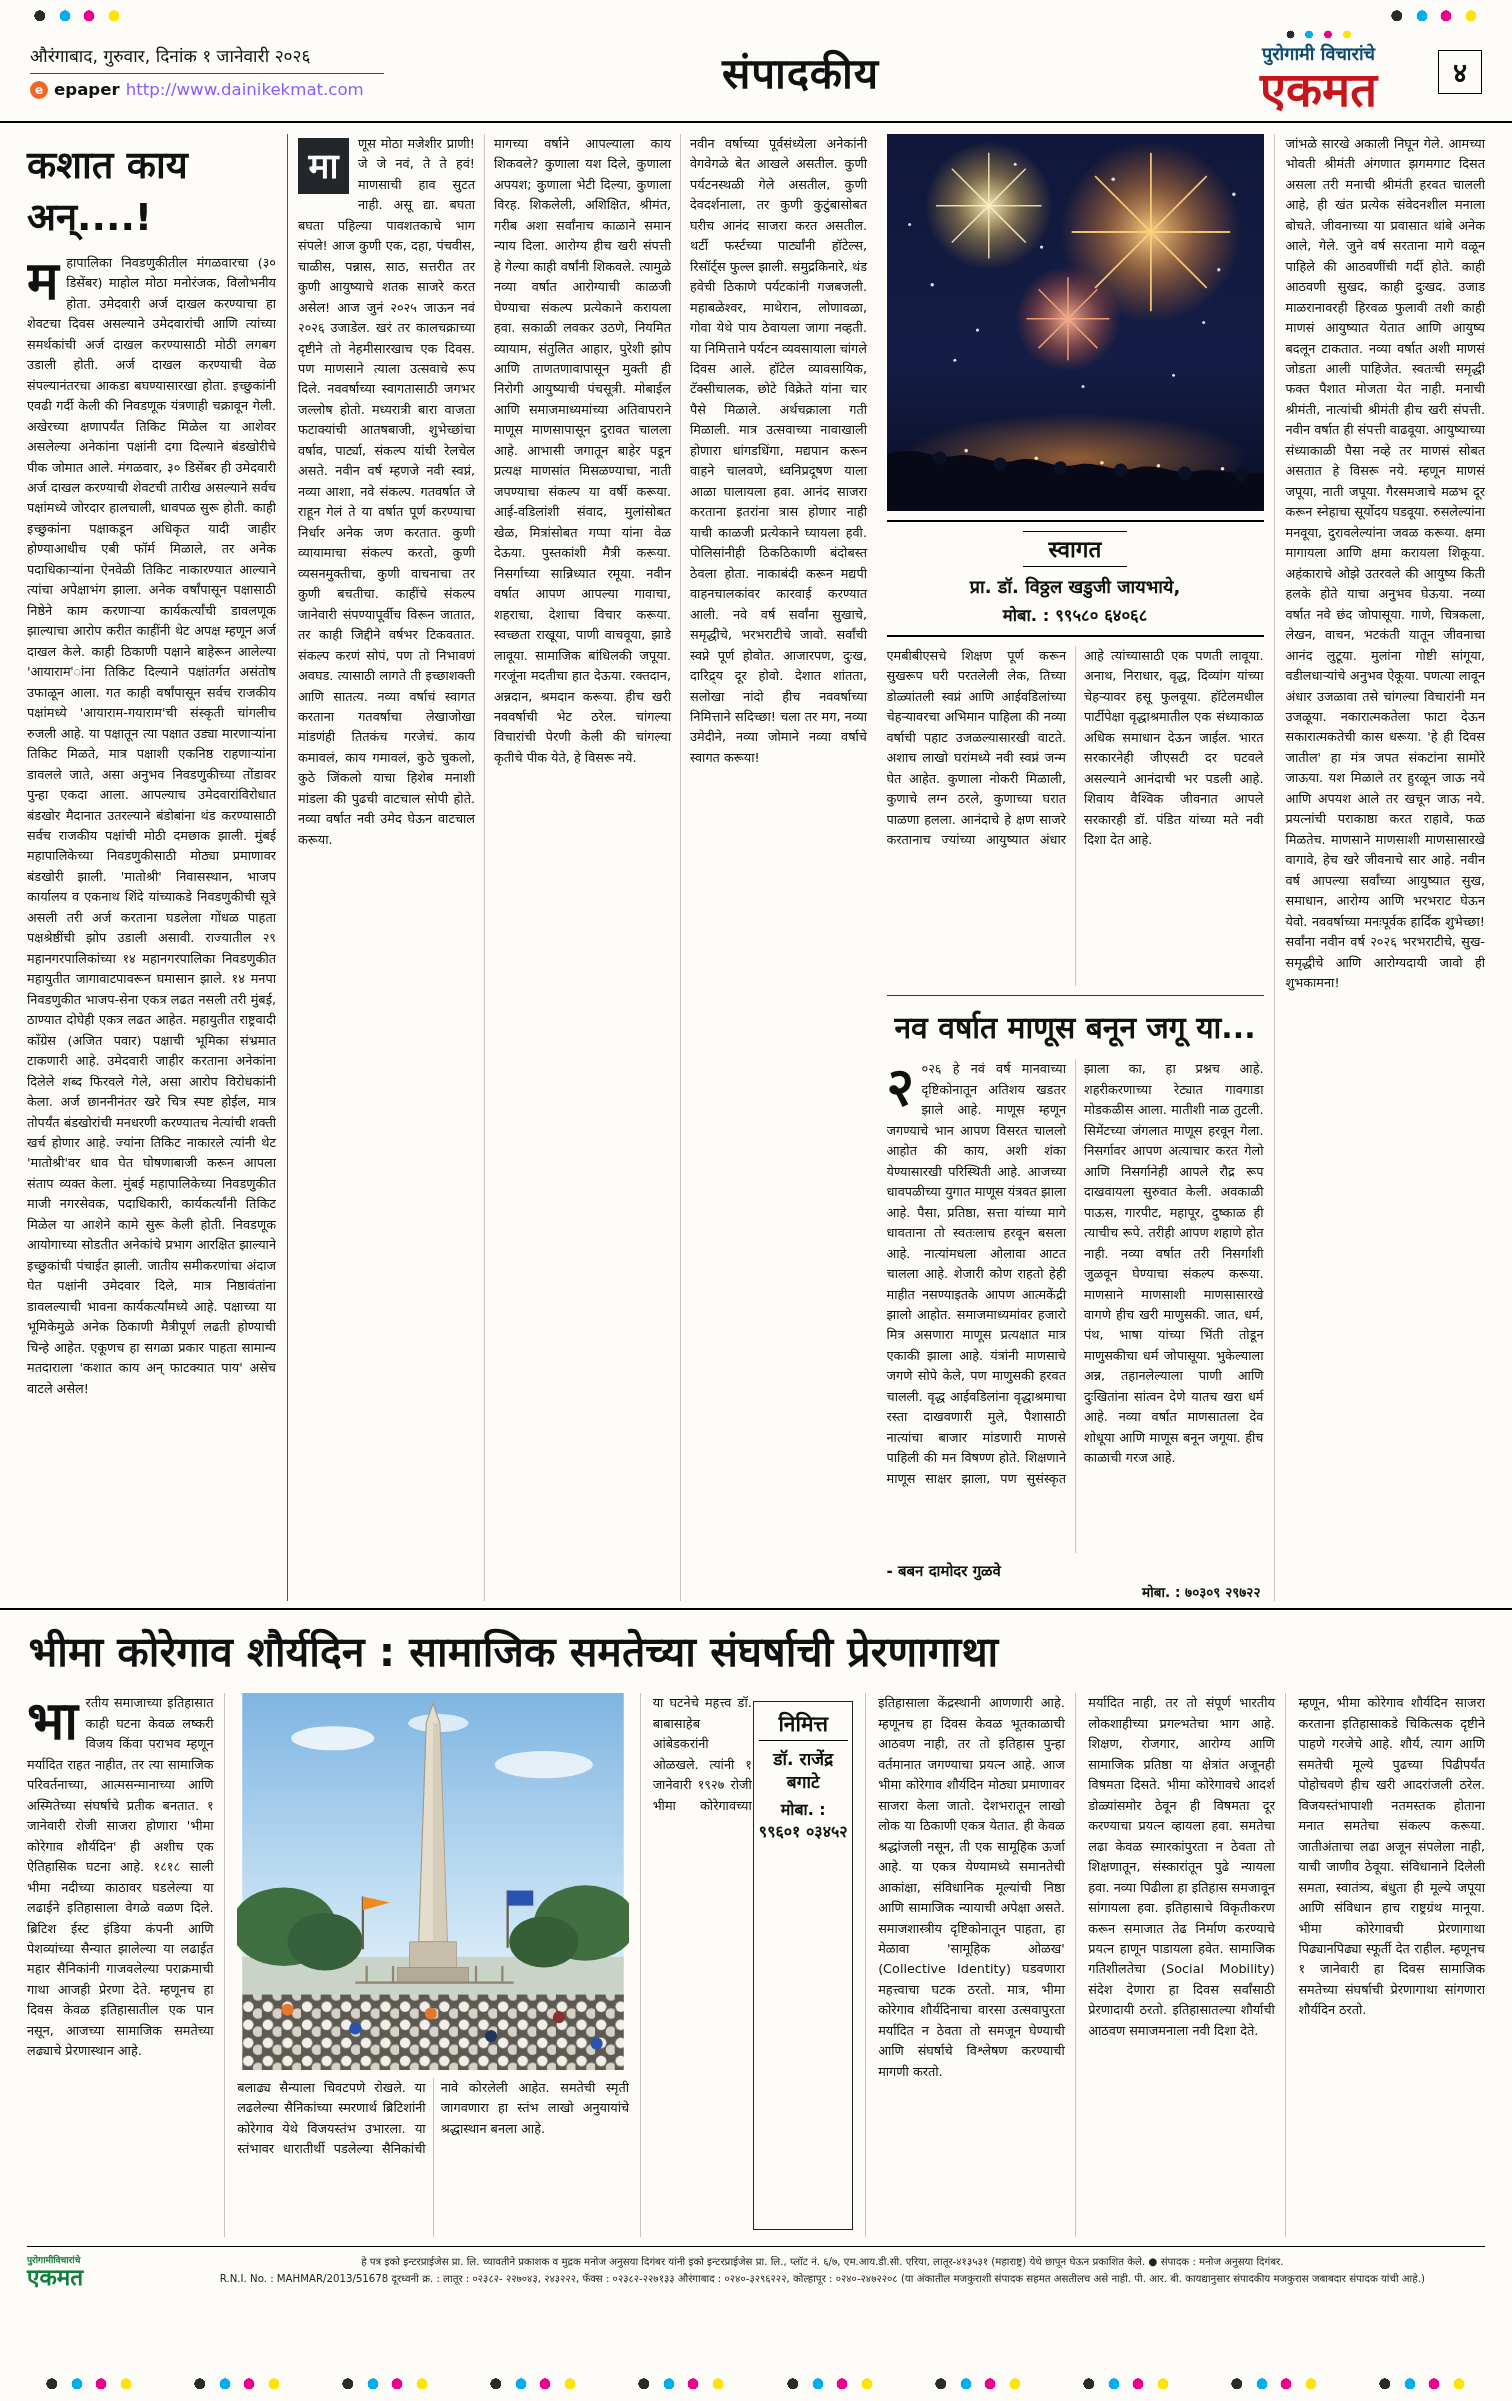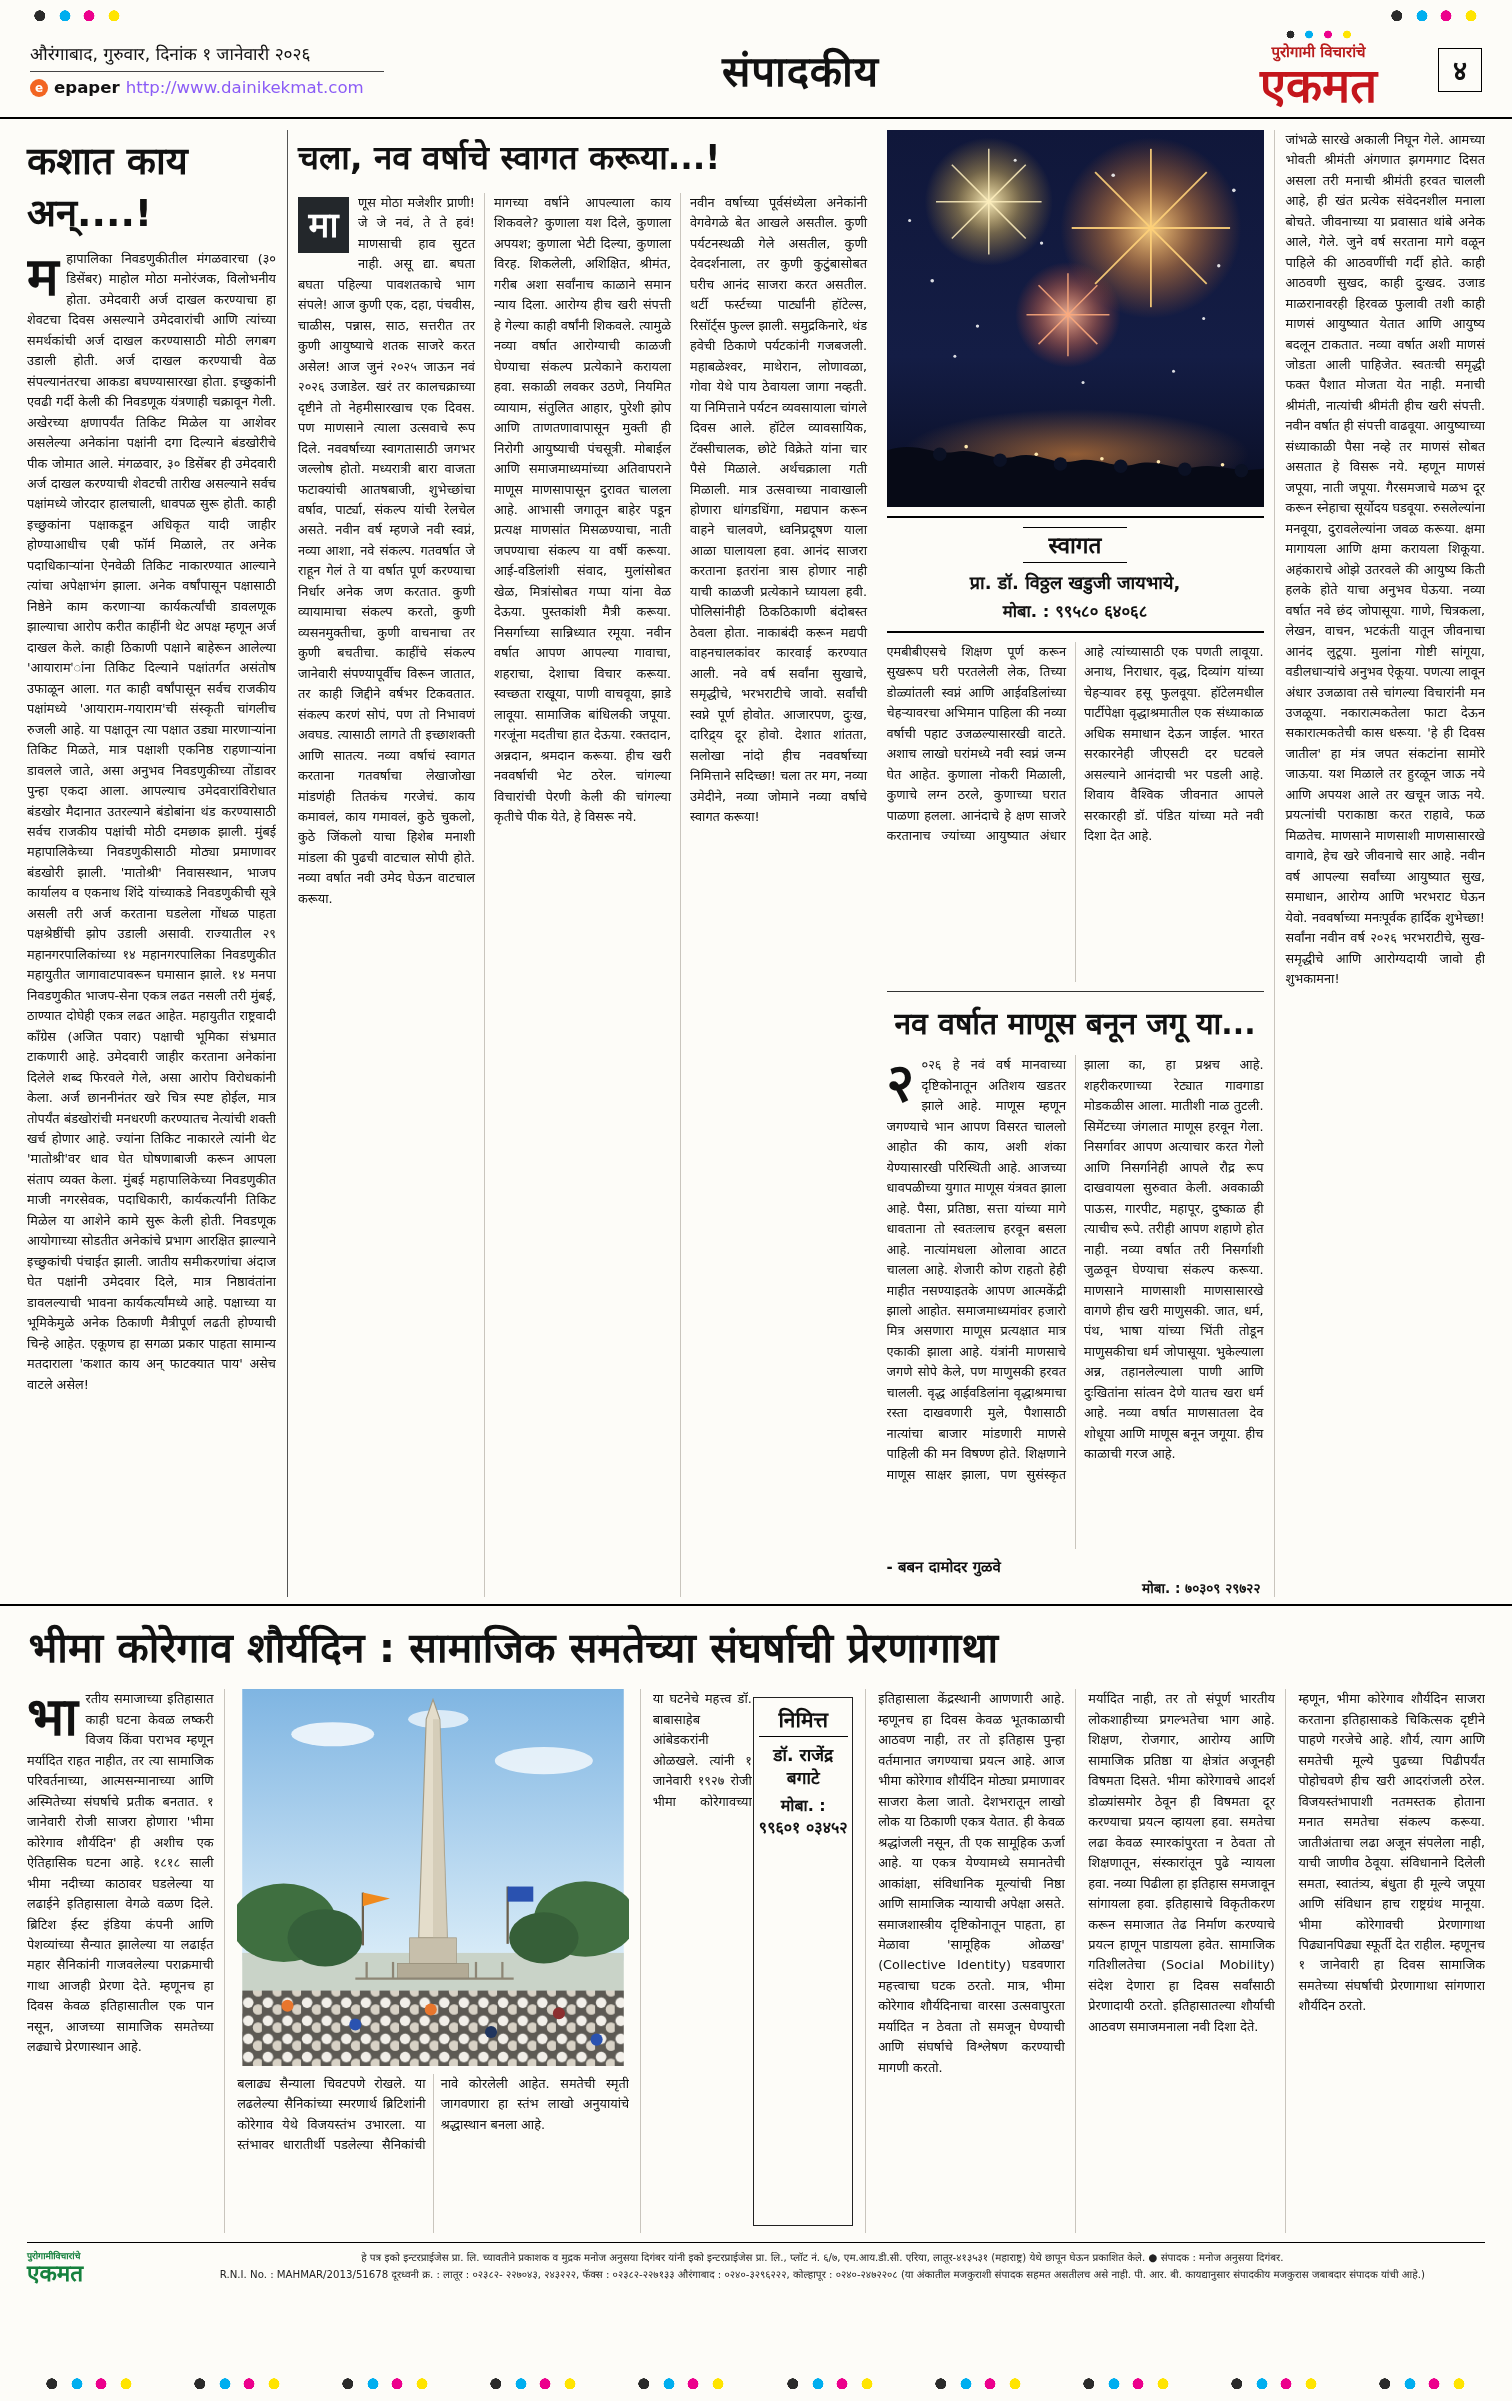--- a/index.html
+++ b/index.html
@@ -28,21 +28,21 @@
   .epaper-label{font-weight:bold;}
   .epaper-url{color:#8b5cf6;text-decoration:none;}
   .section-title{flex:1;text-align:center;font-size:42px;font-weight:bold;letter-spacing:0.8px;}
   .logo-block{width:203px;text-align:center;}
   .logo-dots{width:65px;height:9px;margin:0 auto 1.5px auto;
     background:
       radial-gradient(circle at 4.5px 4.5px,#2a2a2a 0 3.8px,transparent 4.1px),
       radial-gradient(circle at 23px 4.5px,#00aeef 0 3.8px,transparent 4.1px),
       radial-gradient(circle at 42px 4.5px,#ec008c 0 3.8px,transparent 4.1px),
       radial-gradient(circle at 61px 4.5px,#ffe400 0 3.8px,transparent 4.1px);}
-  .masthead-tagline{font-size:15px;color:#b91c1c;font-weight:bold;}
+  .masthead-tagline{font-size:18px;color:#0c4a6e;font-weight:bold;}
   .masthead-title{font-size:47px;line-height:1.05;color:#c4161c;font-weight:bold;}
   .page-num-box{width:42px;height:42px;border:1.5px solid #000;display:flex;align-items:center;justify-content:center;
                 font-size:27px;font-weight:bold;}
 
   
   .body-text{font-size:12.8px;line-height:1.6;text-align:justify;overflow:hidden;}
   .dropcap{float:left;font-size:53px;line-height:0.95;font-weight:bold;padding:3px 7.5px 0 0;}
   .dropcap-box{float:left;background:#23272b;color:#fff;font-size:35px;font-weight:bold;line-height:1;
                padding:10.5px 10.5px;margin:4.5px 9px 4.5px 0;}
 
@@ -133,21 +133,20 @@
     <article class="a1">
       <h1 class="a1-head">कशात काय अन्....!</h1>
       <div class="a1-body body-text">
         <span class="dropcap">म</span><span>हापालिका निवडणुकीतील मंगळवारचा (३० डिसेंबर) माहोल मोठा मनोरंजक, विलोभनीय होता. उमेदवारी अर्ज दाखल करण्याचा हा शेवटचा दिवस असल्याने उमेदवारांची आणि त्यांच्या समर्थकांची अर्ज दाखल करण्यासाठी मोठी लगबग उडाली होती. अर्ज दाखल करण्याची वेळ संपल्यानंतरचा आकडा बघण्यासारखा होता. इच्छुकांनी एवढी गर्दी केली की निवडणूक यंत्रणाही चक्रावून गेली. अखेरच्या क्षणापर्यंत तिकिट मिळेल या आशेवर असलेल्या अनेकांना पक्षांनी दगा दिल्याने बंडखोरीचे पीक जोमात आले. मंगळवार, ३० डिसेंबर ही उमेदवारी अर्ज दाखल करण्याची शेवटची तारीख असल्याने सर्वच पक्षांमध्ये जोरदार हालचाली, धावपळ सुरू होती. काही इच्छुकांना पक्षाकडून अधिकृत यादी जाहीर होण्याआधीच एबी फॉर्म मिळाले, तर अनेक पदाधिकाऱ्यांना ऐनवेळी तिकिट नाकारण्यात आल्याने त्यांचा अपेक्षाभंग झाला. अनेक वर्षांपासून पक्षासाठी निष्ठेने काम करणाऱ्या कार्यकर्त्यांची डावलणूक झाल्याचा आरोप करीत काहींनी थेट अपक्ष म्हणून अर्ज दाखल केले. काही ठिकाणी पक्षाने बाहेरून आलेल्या 'आयाराम'ांना तिकिट दिल्याने पक्षांतर्गत असंतोष उफाळून आला. गत काही वर्षांपासून सर्वच राजकीय पक्षांमध्ये 'आयाराम-गयाराम'ची संस्कृती चांगलीच रुजली आहे. या पक्षातून त्या पक्षात उड्या मारणाऱ्यांना तिकिट मिळते, मात्र पक्षाशी एकनिष्ठ राहणाऱ्यांना डावलले जाते, असा अनुभव निवडणुकीच्या तोंडावर पुन्हा एकदा आला. आपल्याच उमेदवारांविरोधात बंडखोर मैदानात उतरल्याने बंडोबांना थंड करण्यासाठी सर्वच राजकीय पक्षांची मोठी दमछाक झाली. मुंबई महापालिकेच्या निवडणुकीसाठी मोठ्या प्रमाणावर बंडखोरी झाली. 'मातोश्री' निवासस्थान, भाजप कार्यालय व एकनाथ शिंदे यांच्याकडे निवडणुकीची सूत्रे असली तरी अर्ज करताना घडलेला गोंधळ पाहता पक्षश्रेष्ठींची झोप उडाली असावी. राज्यातील २९ महानगरपालिकांच्या १४ महानगरपालिका निवडणुकीत महायुतीत जागावाटपावरून घमासान झाले. १४ मनपा निवडणुकीत भाजप-सेना एकत्र लढत नसली तरी मुंबई, ठाण्यात दोघेही एकत्र लढत आहेत. महायुतीत राष्ट्रवादी काँग्रेस (अजित पवार) पक्षाची भूमिका संभ्रमात टाकणारी आहे. उमेदवारी जाहीर करताना अनेकांना दिलेले शब्द फिरवले गेले, असा आरोप विरोधकांनी केला. अर्ज छाननीनंतर खरे चित्र स्पष्ट होईल, मात्र तोपर्यंत बंडखोरांची मनधरणी करण्यातच नेत्यांची शक्ती खर्च होणार आहे. ज्यांना तिकिट नाकारले त्यांनी थेट 'मातोश्री'वर धाव घेत घोषणाबाजी करून आपला संताप व्यक्त केला. मुंबई महापालिकेच्या निवडणुकीत माजी नगरसेवक, पदाधिकारी, कार्यकर्त्यांनी तिकिट मिळेल या आशेने कामे सुरू केली होती. निवडणूक आयोगाच्या सोडतीत अनेकांचे प्रभाग आरक्षित झाल्याने इच्छुकांची पंचाईत झाली. जातीय समीकरणांचा अंदाज घेत पक्षांनी उमेदवार दिले, मात्र निष्ठावंतांना डावलल्याची भावना कार्यकर्त्यांमध्ये आहे. पक्षाच्या या भूमिकेमुळे अनेक ठिकाणी मैत्रीपूर्ण लढती होण्याची चिन्हे आहेत. एकूणच हा सगळा प्रकार पाहता सामान्य मतदाराला 'कशात काय अन् फाटक्यात पाय' असेच वाटले असेल!</span>
       </div>
     </article>
 
     <section class="a2-region">
 
       <div class="a2-left">
-        <h1 class="a2-head">चला, नव वर्षाचे स्वागत करूया...!</h1>
         <div class="a2-cols">
           <div class="col body-text">
             <span class="dropcap-box">मा</span><span>णूस मोठा मजेशीर प्राणी! जे जे नवं, ते ते हवं! माणसाची हाव सुटत नाही. असू द्या. बघता बघता पहिल्या पावशतकाचे भाग संपले! आज कुणी एक, दहा, पंचवीस, चाळीस, पन्नास, साठ, सत्तरीत तर कुणी आयुष्याचे शतक साजरे करत असेल! आज जुनं २०२५ जाऊन नवं २०२६ उजाडेल. खरं तर कालचक्राच्या दृष्टीने तो नेहमीसारखाच एक दिवस. पण माणसाने त्याला उत्सवाचे रूप दिले. नववर्षाच्या स्वागतासाठी जगभर जल्लोष होतो. मध्यरात्री बारा वाजता फटाक्यांची आतषबाजी, शुभेच्छांचा वर्षाव, पार्ट्या, संकल्प यांची रेलचेल असते. नवीन वर्ष म्हणजे नवी स्वप्नं, नव्या आशा, नवे संकल्प. गतवर्षात जे राहून गेलं ते या वर्षात पूर्ण करण्याचा निर्धार अनेक जण करतात. कुणी व्यायामाचा संकल्प करतो, कुणी व्यसनमुक्तीचा, कुणी वाचनाचा तर कुणी बचतीचा. काहींचे संकल्प जानेवारी संपण्यापूर्वीच विरून जातात, तर काही जिद्दीने वर्षभर टिकवतात. संकल्प करणं सोपं, पण तो निभावणं अवघड. त्यासाठी लागते ती इच्छाशक्ती आणि सातत्य. नव्या वर्षाचं स्वागत करताना गतवर्षाचा लेखाजोखा मांडणंही तितकंच गरजेचं. काय कमावलं, काय गमावलं, कुठे चुकलो, कुठे जिंकलो याचा हिशेब मनाशी मांडला की पुढची वाटचाल सोपी होते. नव्या वर्षात नवी उमेद घेऊन वाटचाल करूया.</span>
           </div>
           <div class="col body-text">
             <span>मागच्या वर्षाने आपल्याला काय शिकवले? कुणाला यश दिले, कुणाला अपयश; कुणाला भेटी दिल्या, कुणाला विरह. शिकलेली, अशिक्षित, श्रीमंत, गरीब अशा सर्वांनाच काळाने समान न्याय दिला. आरोग्य हीच खरी संपत्ती हे गेल्या काही वर्षांनी शिकवले. त्यामुळे नव्या वर्षात आरोग्याची काळजी घेण्याचा संकल्प प्रत्येकाने करायला हवा. सकाळी लवकर उठणे, नियमित व्यायाम, संतुलित आहार, पुरेशी झोप आणि ताणतणावापासून मुक्ती ही निरोगी आयुष्याची पंचसूत्री. मोबाईल आणि समाजमाध्यमांच्या अतिवापराने माणूस माणसापासून दुरावत चालला आहे. आभासी जगातून बाहेर पडून प्रत्यक्ष माणसांत मिसळण्याचा, नाती जपण्याचा संकल्प या वर्षी करूया. आई-वडिलांशी संवाद, मुलांसोबत खेळ, मित्रांसोबत गप्पा यांना वेळ देऊया. पुस्तकांशी मैत्री करूया. निसर्गाच्या सान्निध्यात रमूया. नवीन वर्षात आपण आपल्या गावाचा, शहराचा, देशाचा विचार करूया. स्वच्छता राखूया, पाणी वाचवूया, झाडे लावूया. सामाजिक बांधिलकी जपूया. गरजूंना मदतीचा हात देऊया. रक्तदान, अन्नदान, श्रमदान करूया. हीच खरी नववर्षाची भेट ठरेल. चांगल्या विचारांची पेरणी केली की चांगल्या कृतीचे पीक येते, हे विसरू नये.</span>
           </div>
           <div class="col body-text">
             <span>नवीन वर्षाच्या पूर्वसंध्येला अनेकांनी वेगवेगळे बेत आखले असतील. कुणी पर्यटनस्थळी गेले असतील, कुणी देवदर्शनाला, तर कुणी कुटुंबासोबत घरीच आनंद साजरा करत असतील. थर्टी फर्स्टच्या पार्ट्यांनी हॉटेल्स, रिसॉर्ट्स फुल्ल झाली. समुद्रकिनारे, थंड हवेची ठिकाणे पर्यटकांनी गजबजली. महाबळेश्वर, माथेरान, लोणावळा, गोवा येथे पाय ठेवायला जागा नव्हती. या निमित्ताने पर्यटन व्यवसायाला चांगले दिवस आले. हॉटेल व्यावसायिक, टॅक्सीचालक, छोटे विक्रेते यांना चार पैसे मिळाले. अर्थचक्राला गती मिळाली. मात्र उत्सवाच्या नावाखाली होणारा धांगडधिंगा, मद्यपान करून वाहने चालवणे, ध्वनिप्रदूषण याला आळा घालायला हवा. आनंद साजरा करताना इतरांना त्रास होणार नाही याची काळजी प्रत्येकाने घ्यायला हवी. पोलिसांनीही ठिकठिकाणी बंदोबस्त ठेवला होता. नाकाबंदी करून मद्यपी वाहनचालकांवर कारवाई करण्यात आली. नवे वर्ष सर्वांना सुखाचे, समृद्धीचे, भरभराटीचे जावो. सर्वांची स्वप्ने पूर्ण होवोत. आजारपण, दुःख, दारिद्र्य दूर होवो. देशात शांतता, सलोखा नांदो हीच नववर्षाच्या निमित्ताने सदिच्छा! चला तर मग, नव्या उमेदीने, नव्या जोमाने नव्या वर्षाचे स्वागत करूया!</span>
           </div>

